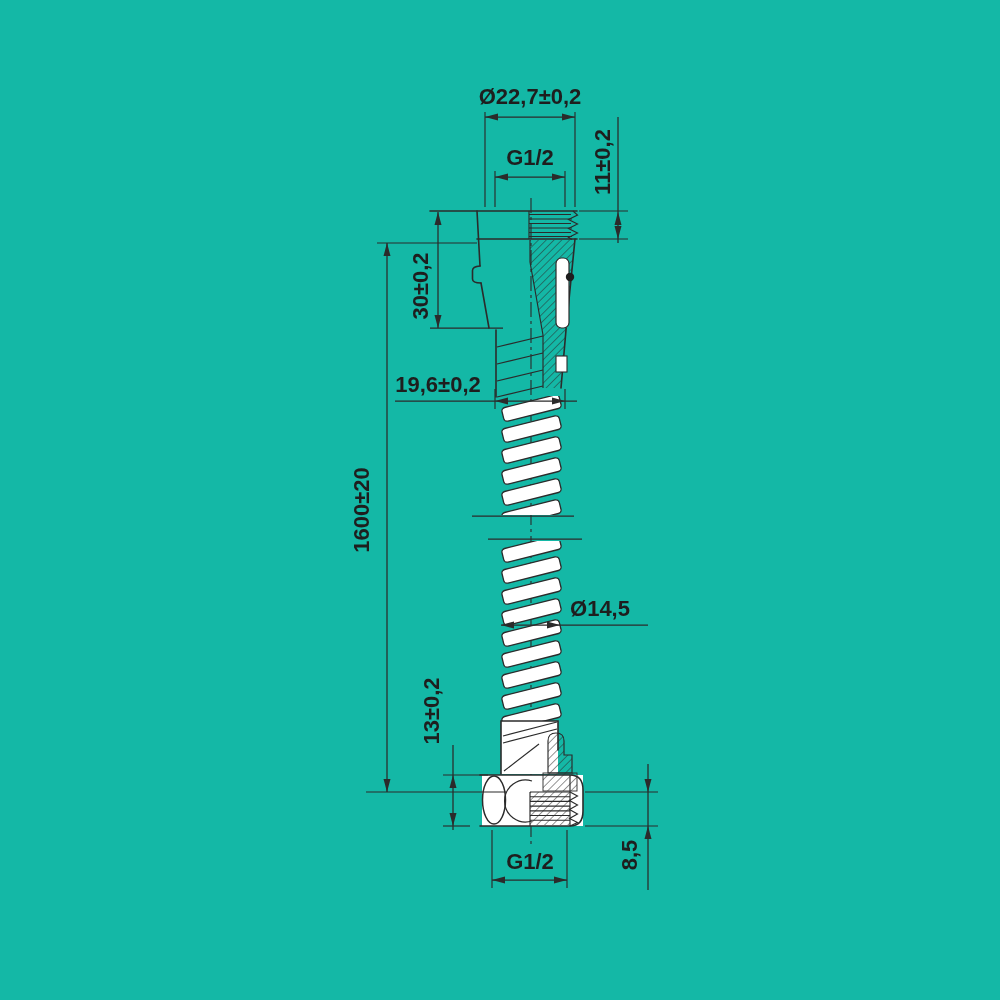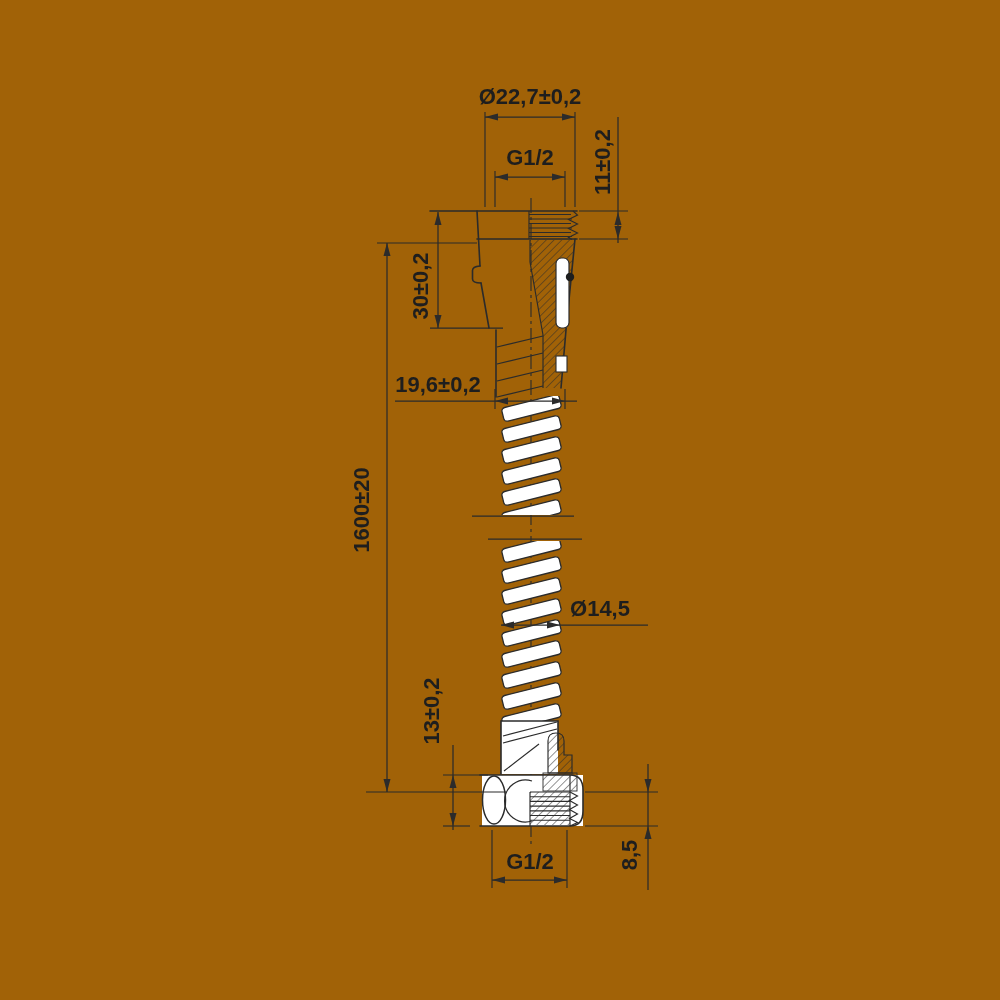--- a/index.html
+++ b/index.html
@@ -1,17 +1,17 @@
 <!DOCTYPE html>
 <html><head>
 <meta charset="utf-8">
 <style>
   html,body{margin:0;padding:0;background:#ffffff;}
   .page{
-    position:relative;width:1000px;height:1000px;background:#a16207;
+    position:relative;width:1000px;height:1000px;background:#14b8a6;
     font-family:"Liberation Sans", sans-serif;
   }
   svg text{
     font-family:"Liberation Sans", sans-serif;
     font-weight:bold;
     font-size:22px;
     fill:#1e1e1e;
   }
   .ol{stroke:#2b2b2b;stroke-width:1.6;fill:none;stroke-linecap:round;}
   .thin{stroke:#2b2b2b;stroke-width:1.15;fill:none;}

